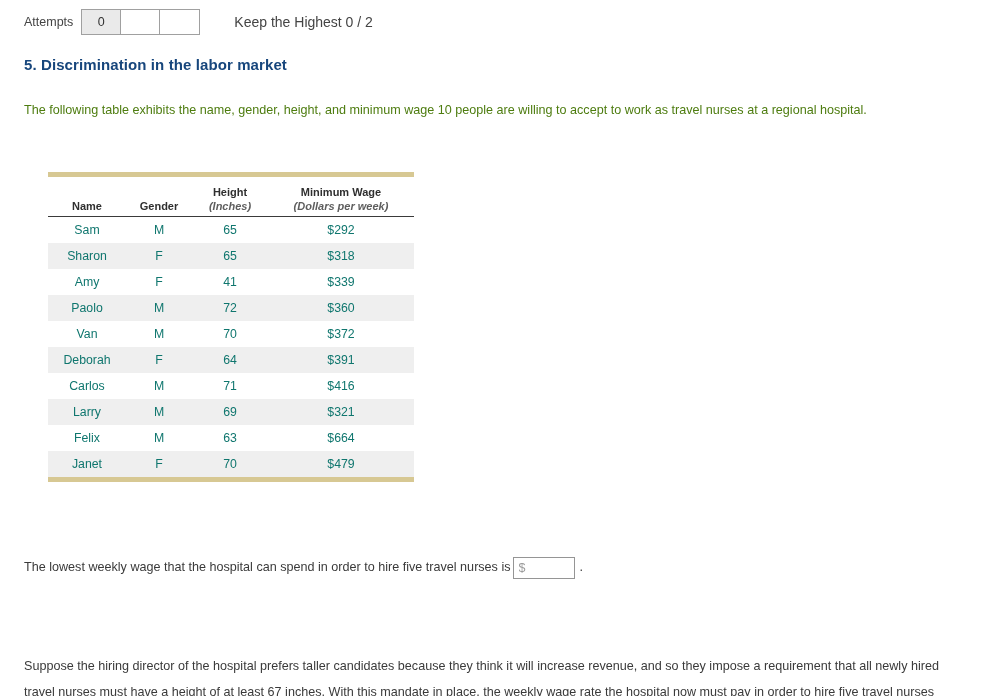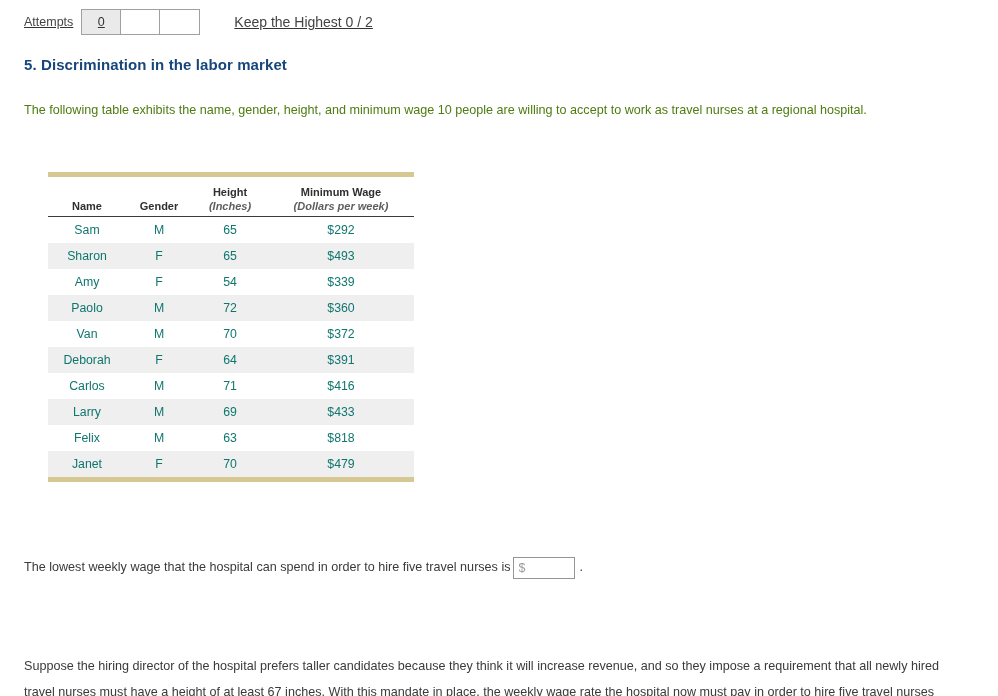--- a/index.html
+++ b/index.html
@@ -18,21 +18,20 @@
   }
 
   
   .attempts-bar {
     position: absolute;
     left: 24px;
     top: 9px;
     display: flex;
     align-items: center;
     height: 26px;
-    text-decoration: underline;
   }
   .attempts-label {
     font-size: 12.5px;
     color: #444444;
     font-weight: normal;
     margin-right: 8px;
     line-height: 26px;
   }
   .attempt-boxes {
     display: flex;
@@ -216,26 +215,26 @@
       <tr>
         <td class="col-name">Sam</td>
         <td class="col-gender">M</td>
         <td class="col-height">65</td>
         <td class="col-wage">$292</td>
       </tr>
       <tr class="alt">
         <td class="col-name">Sharon</td>
         <td class="col-gender">F</td>
         <td class="col-height">65</td>
-        <td class="col-wage">$493</td>
+        <td class="col-wage">$318</td>
       </tr>
       <tr>
         <td class="col-name">Amy</td>
         <td class="col-gender">F</td>
-        <td class="col-height">54</td>
+        <td class="col-height">41</td>
         <td class="col-wage">$339</td>
       </tr>
       <tr class="alt">
         <td class="col-name">Paolo</td>
         <td class="col-gender">M</td>
         <td class="col-height">72</td>
         <td class="col-wage">$360</td>
       </tr>
       <tr>
         <td class="col-name">Van</td>
@@ -252,27 +251,27 @@
       <tr>
         <td class="col-name">Carlos</td>
         <td class="col-gender">M</td>
         <td class="col-height">71</td>
         <td class="col-wage">$416</td>
       </tr>
       <tr class="alt">
         <td class="col-name">Larry</td>
         <td class="col-gender">M</td>
         <td class="col-height">69</td>
-        <td class="col-wage">$433</td>
+        <td class="col-wage">$321</td>
       </tr>
       <tr>
         <td class="col-name">Felix</td>
         <td class="col-gender">M</td>
         <td class="col-height">63</td>
-        <td class="col-wage">$818</td>
+        <td class="col-wage">$664</td>
       </tr>
       <tr class="alt">
         <td class="col-name">Janet</td>
         <td class="col-gender">F</td>
         <td class="col-height">70</td>
         <td class="col-wage">$479</td>
       </tr>
     </tbody>
   </table>
   <div class="tbl-bottom-rule"></div>

